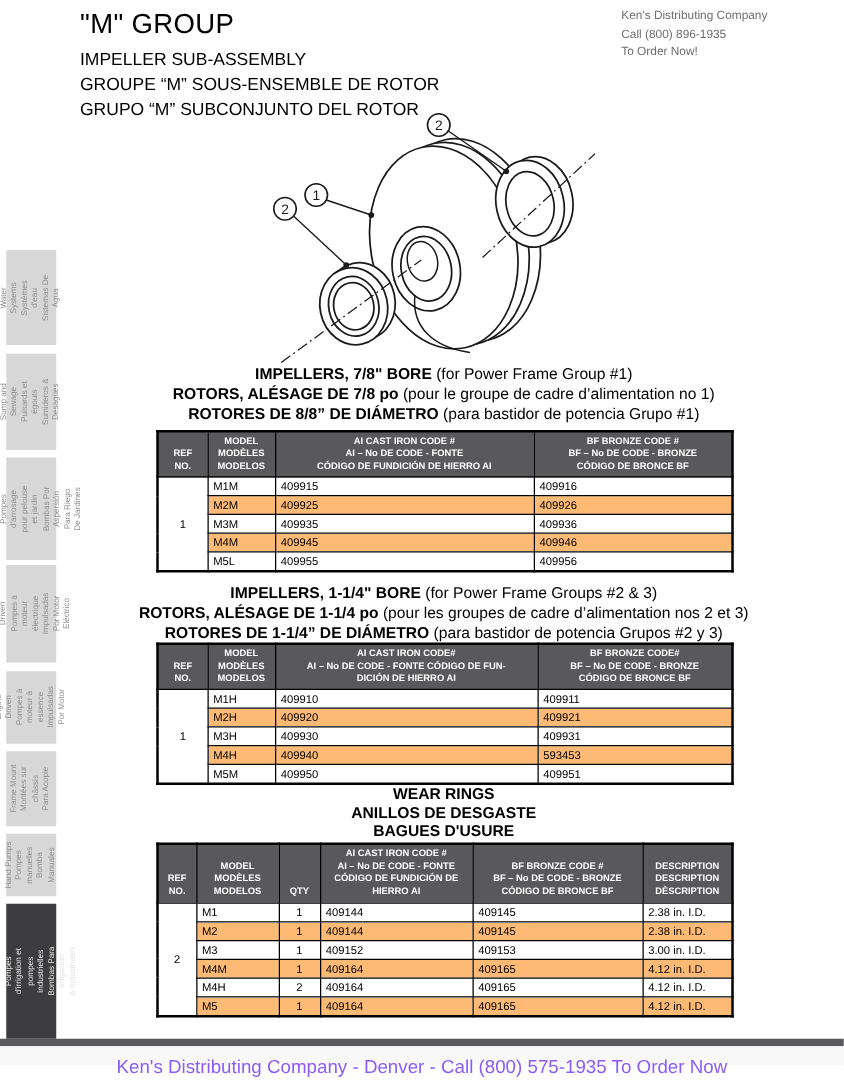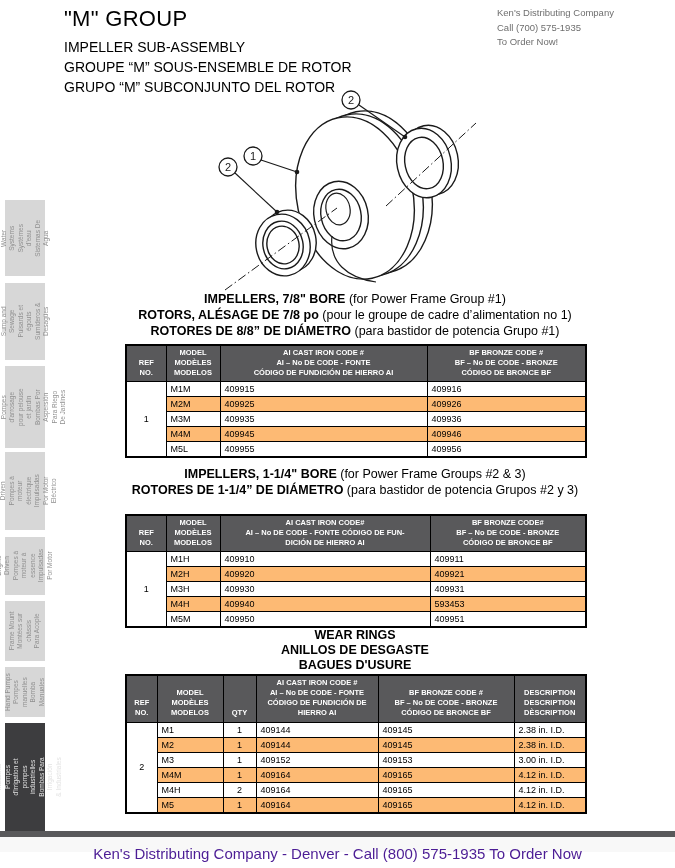--- a/index.html
+++ b/index.html
@@ -38,21 +38,21 @@
      vertical-align:bottom;padding:2px 3px 3px 3px;border:1px solid #000;
      white-space:pre-line;line-height:1.35}
   td{border:1px solid #000;font-size:9px;padding:0 4px;height:14px;line-height:14px;
      overflow:hidden;white-space:nowrap}
   tr.alt td{background:#fdba74}
   td.c{text-align:center}
   td.ref{text-align:center;background:#fff}
   
   .footer-bar{position:absolute;left:0;top:831px;width:675px;height:6px;background:#59595b}
   .footer{position:absolute;left:0;top:837px;width:675px;height:15px;background:#f8f8f8;
-          text-align:center;font-size:15px;padding-top:8px;box-sizing:border-box;color:#4c1d95}
+          text-align:center;font-size:15px;padding-top:8px;box-sizing:border-box;color:#8b5cf6}
 </style>
 </head>
 <body>
 
 <div>
   <div class="tab t1">
       <div class="rot">Water Systems
 Systèmes d'eau
 Sistemas De Agua</div>
     </div>
@@ -101,21 +101,21 @@
 </div>
 
 <div class="title">
   <div class="title-main">"M" GROUP</div>
   <div class="title-sub">IMPELLER SUB-ASSEMBLY</div>
   <div class="title-sub">GROUPE “M” SOUS-ENSEMBLE DE ROTOR</div>
   <div class="title-sub">GRUPO “M” SUBCONJUNTO DEL ROTOR</div>
 </div>
 <div class="contact">
   <div>Ken's Distributing Company</div>
-  <div>Call (700) 575-1935</div>
+  <div>Call (800) 896-1935</div>
   <div>To Order Now!</div>
 </div>
 
 <svg class="diagram" viewBox="0 0 410 205">
 
   <g fill="#fff" stroke="#1a1a1a" stroke-width="1.4">
     <ellipse cx="188" cy="102" rx="58" ry="82" transform="rotate(-12 188 102)"></ellipse>
     <ellipse cx="179" cy="105" rx="58" ry="82" transform="rotate(-12 179 105)"></ellipse>
     <ellipse cx="170" cy="108" rx="58" ry="82" transform="rotate(-12 170 108)"></ellipse>
 
@@ -217,20 +217,21 @@
     <tr>
       <td>M5L</td>
       <td>409955</td>
       <td>409956</td>
     </tr>
   </tbody>
 </table>
 
 <div class="sec sec2">
   <div><b>IMPELLERS, 1-1/4" BORE</b><span> (for Power Frame Groups #2 &amp; 3)</span></div>
+  <div><b>ROTORS, ALÉSAGE DE 1-1/4 po</b><span> (pour les groupes de cadre d’alimentation nos 2 et 3)</span></div>
   <div><b>ROTORES DE 1-1/4” DE DIÁMETRO</b><span> (para bastidor de potencia Grupos #2 y 3)</span></div>
 </div>
 
 <table class="tbl2">
   <colgroup>
       <col style="width:40px">
       <col style="width:54px">
       <col style="width:210px">
       <col style="width:156px">
     </colgroup>

